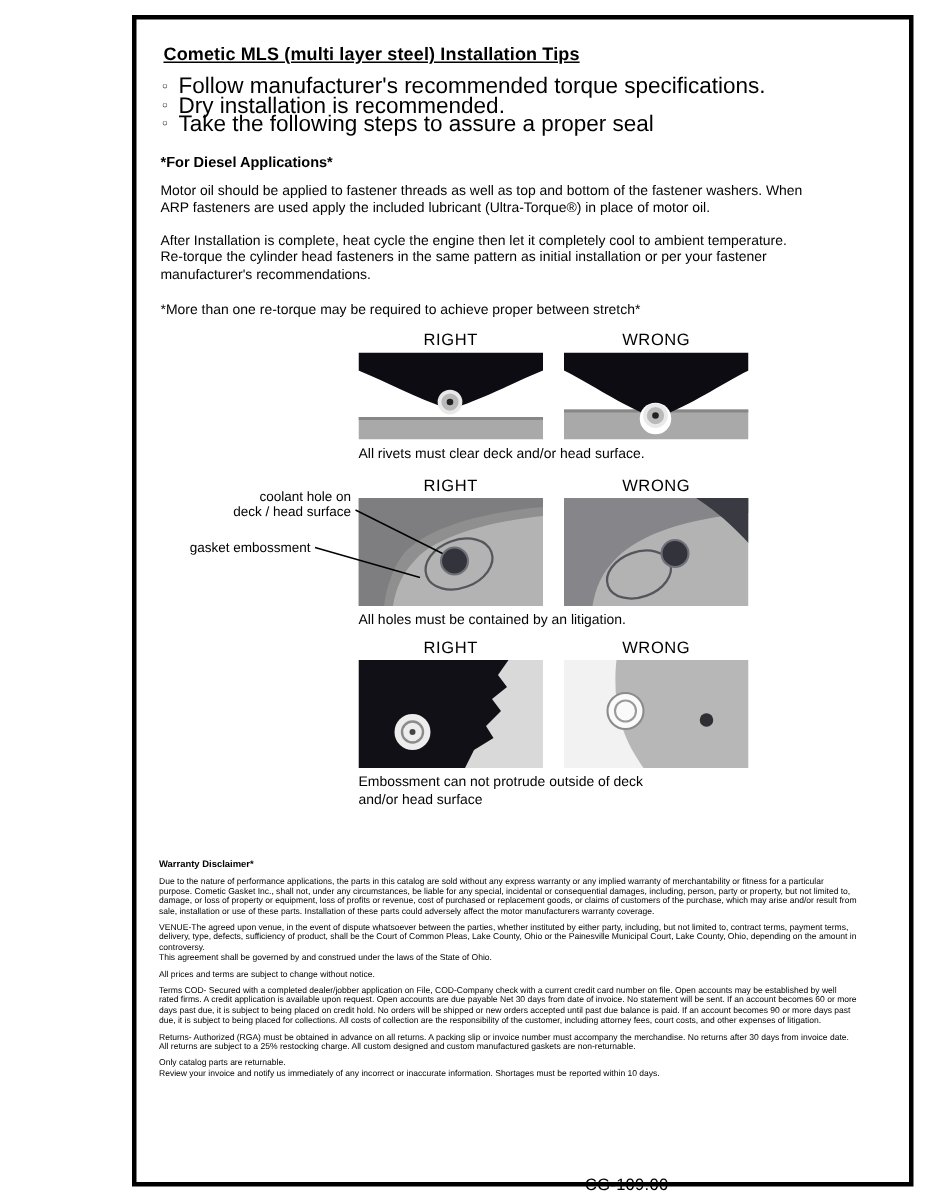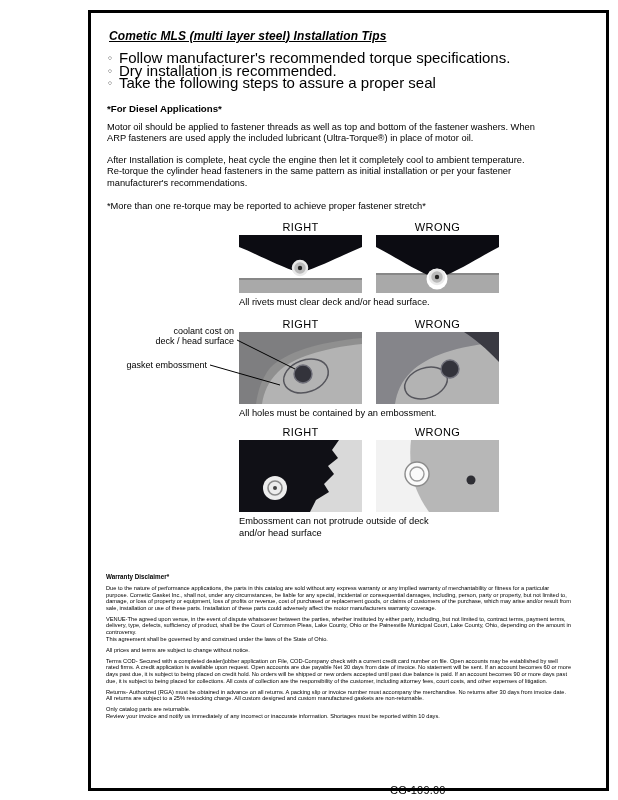--- a/index.html
+++ b/index.html
@@ -1,20 +1,20 @@
 <!DOCTYPE html>
 <html><head>
 <meta charset="utf-8">
 <style>
   * { margin:0; padding:0; box-sizing:border-box; }
   html,body { width:618px; height:800px; }
   body { position:relative; background:#ffffff; font-family:"Liberation Sans", sans-serif; color:#000; }
   .page-frame { position:absolute; left:88px; top:10px; width:521px; height:781px; border:3px solid #000; background:#fff; }
   .content { padding:8px 14px 0 16px; }
-  .doc-title { font-size:12px; font-weight:bold; text-decoration:underline; margin:8px 0 9px 2px; letter-spacing:0.1px;font-style:italic; }
+  .doc-title { font-size:12px; font-weight:bold; text-decoration:underline; margin:8px 0 9px 2px; letter-spacing:0.1px; }
   .tips-list { list-style:none; font-size:15px; line-height:12.5px; max-width:470px; }
   .tips-list > li { padding-left:12px; position:relative; }
   .tips-list > li::before { content:"○"; position:absolute; left:1px; top:0; font-size:6.5px; line-height:12.5px; }
   .sub-list { list-style:none; margin-left:15px; }
   .sub-list li { padding-left:11px; position:relative; }
   .sub-list li::before { content:"•"; position:absolute; left:2px; top:0; font-size:9px; }
   .diesel-heading { font-size:9.7px; font-weight:bold; margin-top:13px; }
   .para { font-size:9.3px; line-height:11.5px; margin-top:8px; max-width:434px; }
   .note { font-size:9.3px; margin-top:12px; }
   .figures { margin-left:132px; margin-top:10px; width:260px; }
@@ -44,21 +44,21 @@
 
     <ul class="tips-list">
       <li>Follow manufacturer's recommended torque specifications.</li>
       <li>Dry installation is recommended.</li>
       <li>Take the following steps to assure a proper seal</li>
     </ul>
 
     <div class="diesel-heading">*For Diesel Applications*</div>
     <p class="para">Motor oil should be applied to fastener threads as well as top and bottom of the fastener washers. When ARP fasteners are used apply the included lubricant (Ultra-Torque®) in place of motor oil.</p>
     <p class="para" style="margin-top:10px;">After Installation is complete, heat cycle the engine then let it completely cool to ambient temperature. Re-torque the cylinder head fasteners in the same pattern as initial installation or per your fastener manufacturer's recommendations.</p>
-    <p class="note">*More than one re-torque may be reported to achieve proper fastener stretch*</p>
+    <p class="note">*More than one re-torque may be required to achieve proper between stretch*</p>
 
     <div class="figures">
 
       <div class="fig-block" style="margin-top:0;">
         <div class="fig-headers">
           <span>RIGHT</span>
           <span>WRONG</span>
         </div>
         <div class="fig-images">
           <svg class="fig" width="123" height="58" viewBox="0 0 123 58">
@@ -98,29 +98,29 @@
           </svg>
           <svg class="fig" width="123" height="72" viewBox="0 0 123 72">
             <rect width="123" height="72" fill="#b3b3b3"></rect>
             <path d="M0,0 H123 V10 C81,14 51,24 35,40 C25,50 21,60 19,72 H0 Z" fill="#85858a"></path>
             <path d="M88,0 H123 V30 C110,16 99,7 88,0 Z" fill="#3a3a42"></path>
             <ellipse cx="50" cy="51" rx="22" ry="15" fill="none" stroke="#55555c" stroke-width="1.5" transform="rotate(-20 50 51)"></ellipse>
             <circle cx="74" cy="37" r="9" fill="#33333b"></circle>
             <circle cx="74" cy="37" r="9" fill="none" stroke="#70707a" stroke-width="1.4"></circle>
           </svg>
 
-          <div class="fig-label label-coolant prewrap">coolant cost on
+          <div class="fig-label label-coolant prewrap">coolant hole on
 deck / head surface</div>
           <div class="fig-label label-embossment">gasket embossment</div>
           <svg class="leader" width="240" height="72" viewBox="0 0 240 72">
             <line x1="158" y1="8" x2="216" y2="37" stroke="#000" stroke-width="1"></line>
             <line x1="131" y1="33" x2="201" y2="53" stroke="#000" stroke-width="1"></line>
           </svg>
         </div>
-        <div class="fig-caption">All holes must be contained by an embossment.</div>
+        <div class="fig-caption">All holes must be contained by an litigation.</div>
       </div>
 
       <div class="fig-block" style="margin-top:7px;">
         <div class="fig-headers">
           <span>RIGHT</span>
           <span>WRONG</span>
         </div>
         <div class="fig-images">
           <svg class="fig" width="123" height="72" viewBox="0 0 123 72">
             <rect width="123" height="72" fill="#d9d9d9"></rect>

